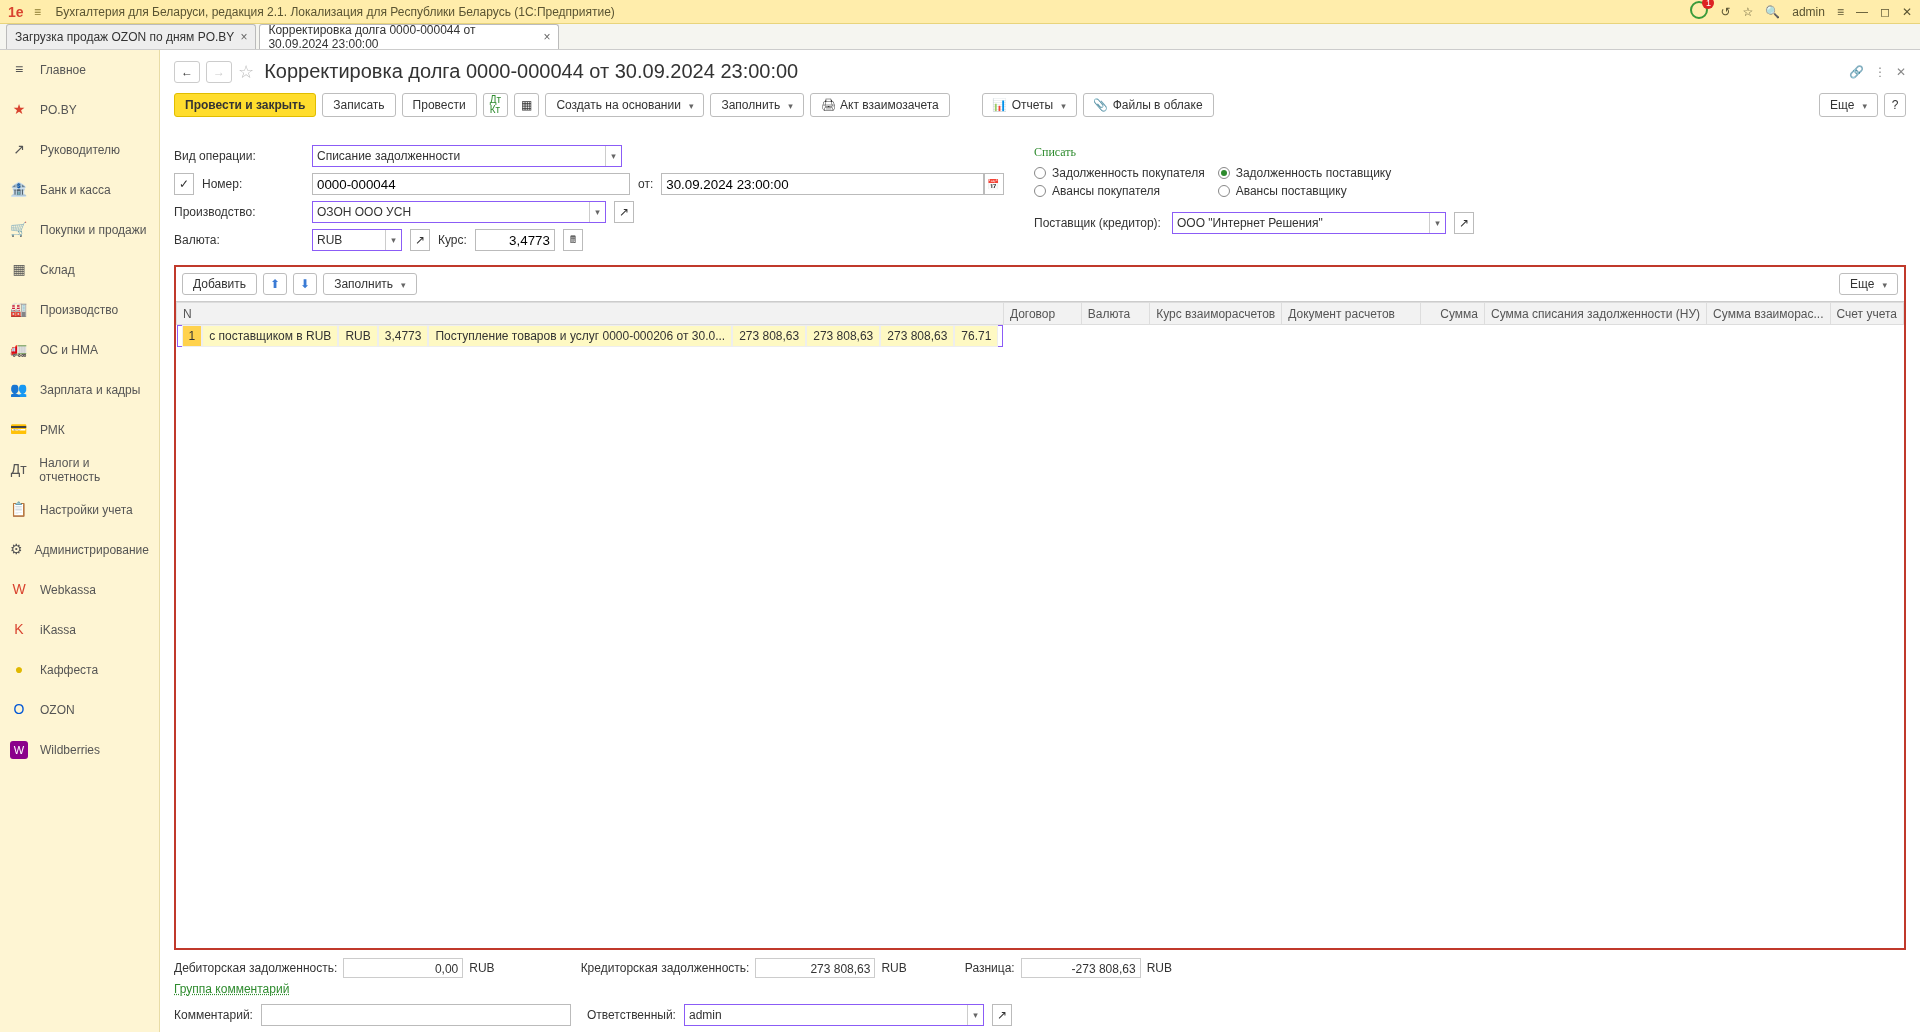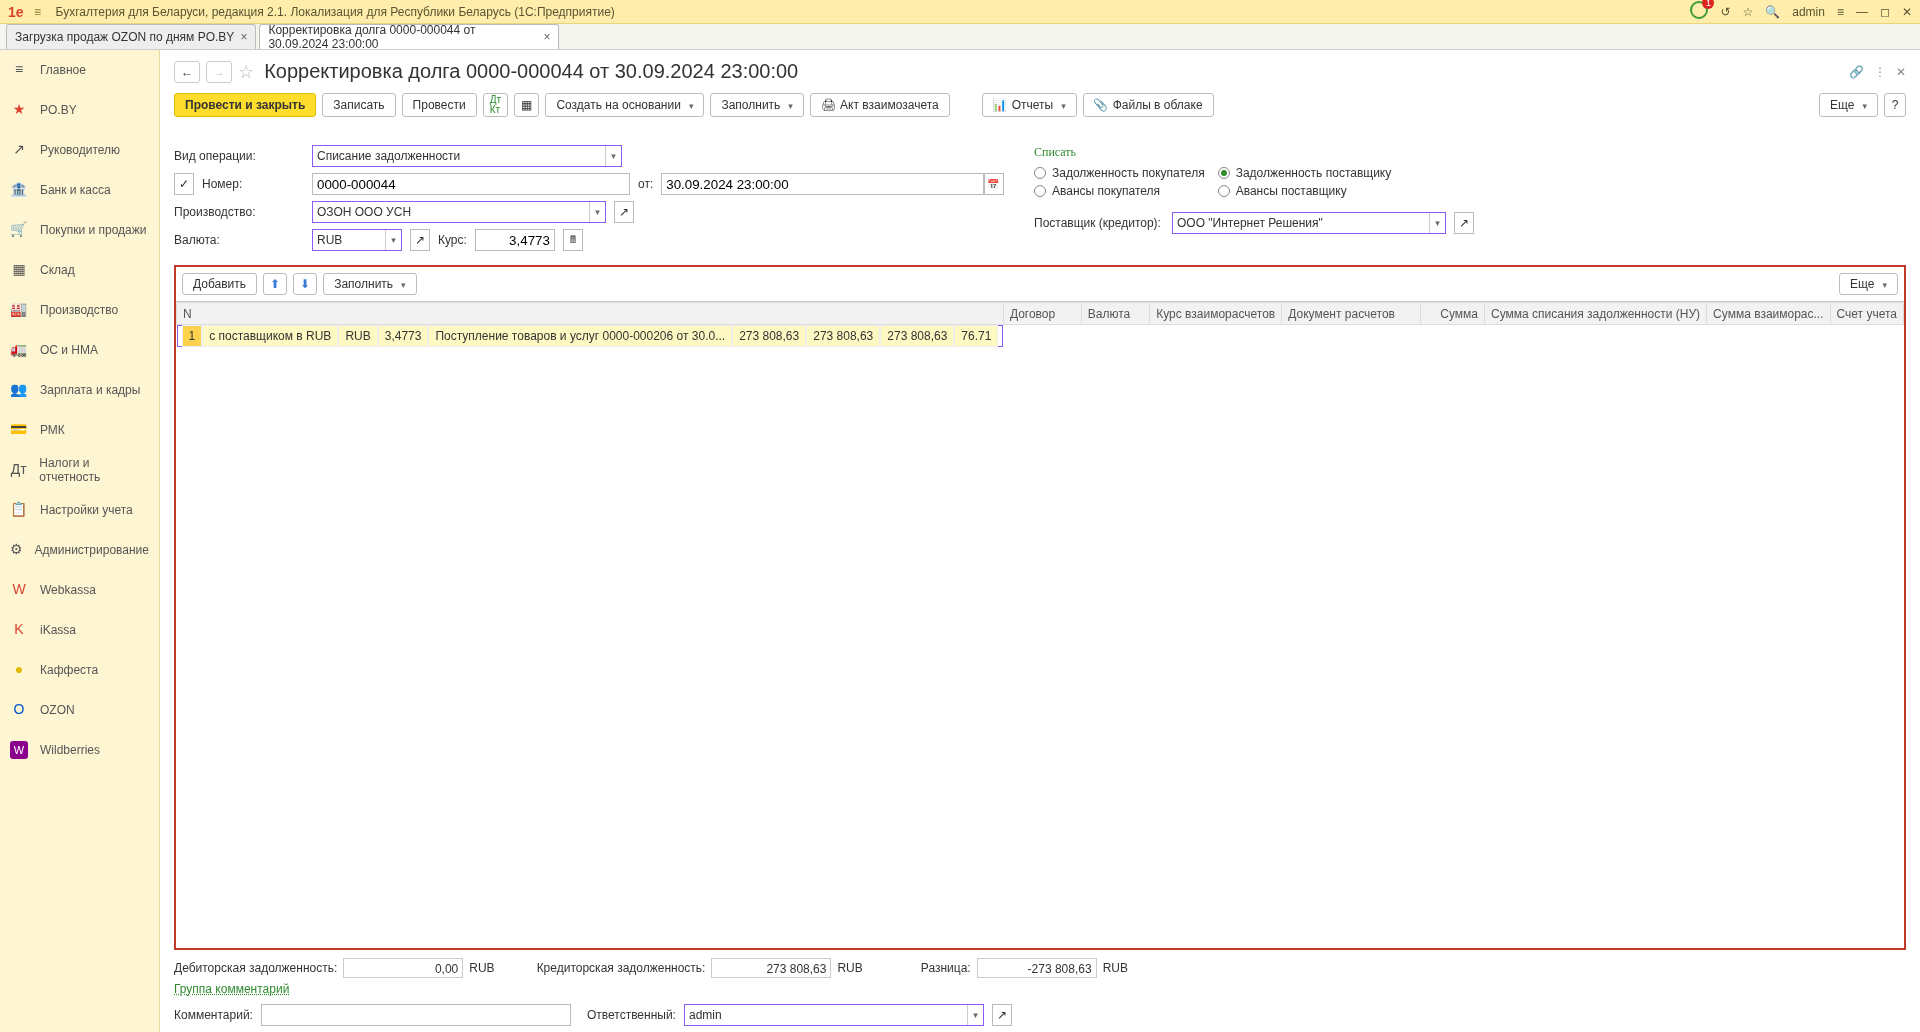--- a/index.html
+++ b/index.html
@@ -375,21 +375,21 @@
         </table>
       </div>
     </div>
 
     <div class="footer-row">
       <div class="footer-group">
         <span>Дебиторская задолженность:</span>
         <span class="readonly-box">0,00</span>
         <span>RUB</span>
       </div>
-      <div class="footer-group" style="margin-left:34px">
+      <div class="footer-group" style="margin-left:78px">
         <span>Кредиторская задолженность:</span>
         <span class="readonly-box">273 808,63</span>
         <span>RUB</span>
       </div>
       <div class="footer-group" style="margin-left:50px">
         <span>Разница:</span>
         <span class="readonly-box">-273 808,63</span>
         <span>RUB</span>
       </div>
     </div>

